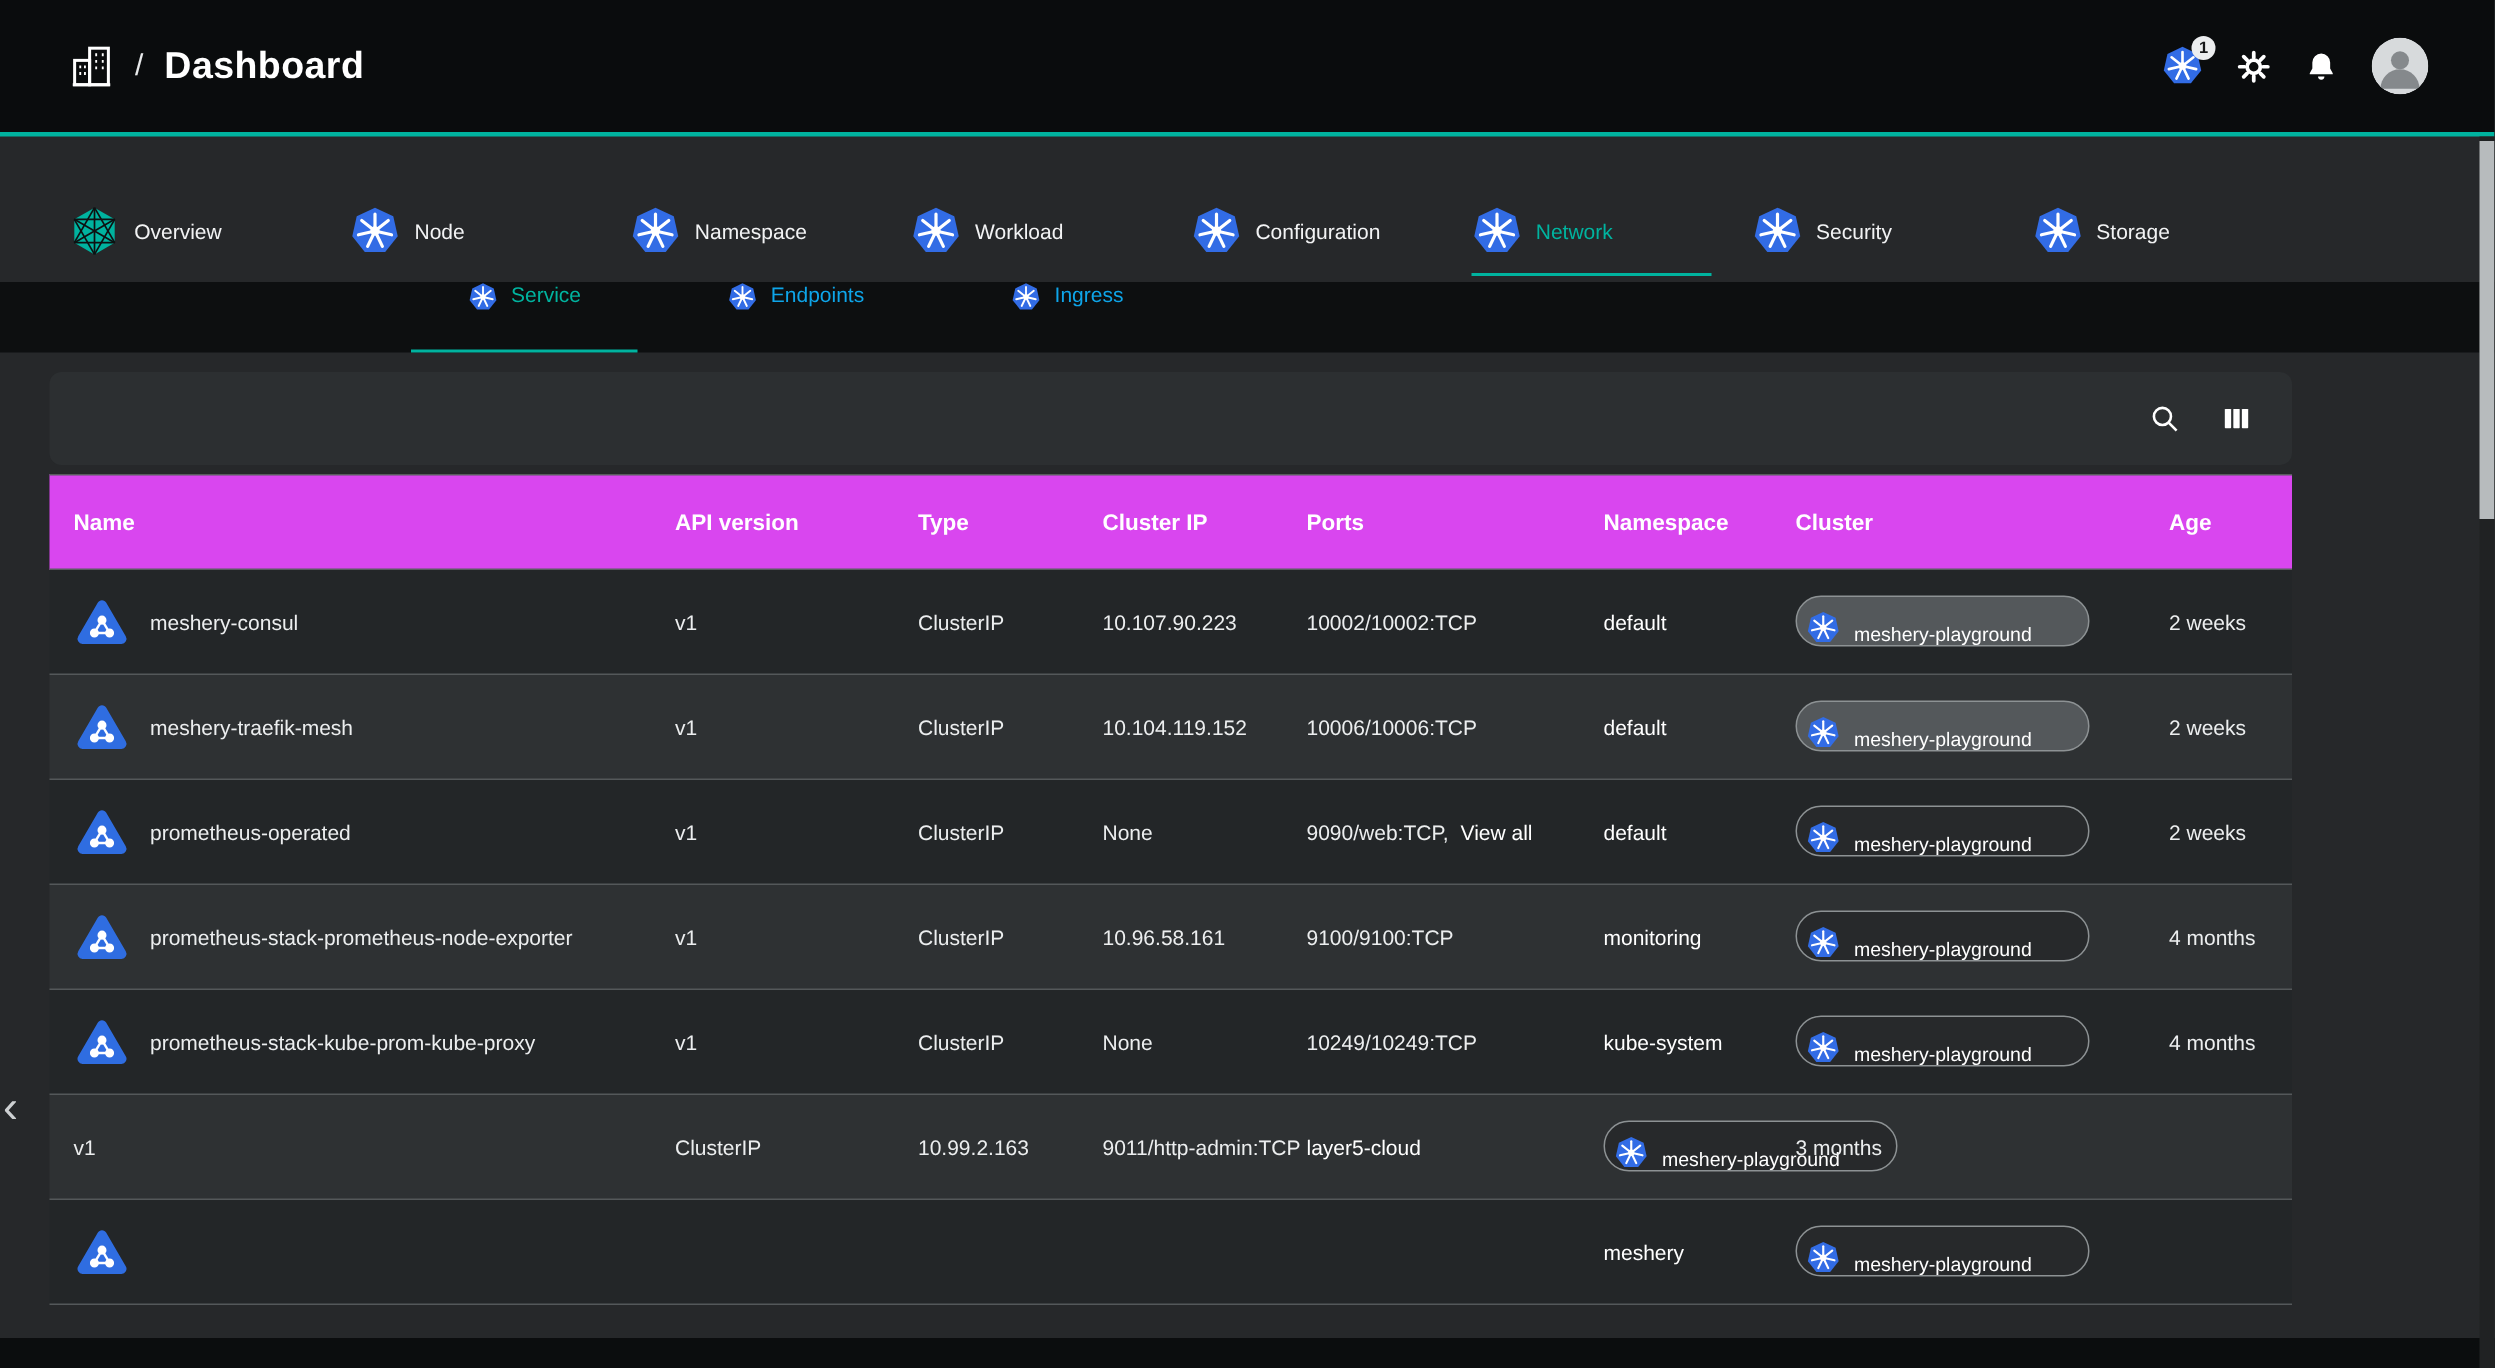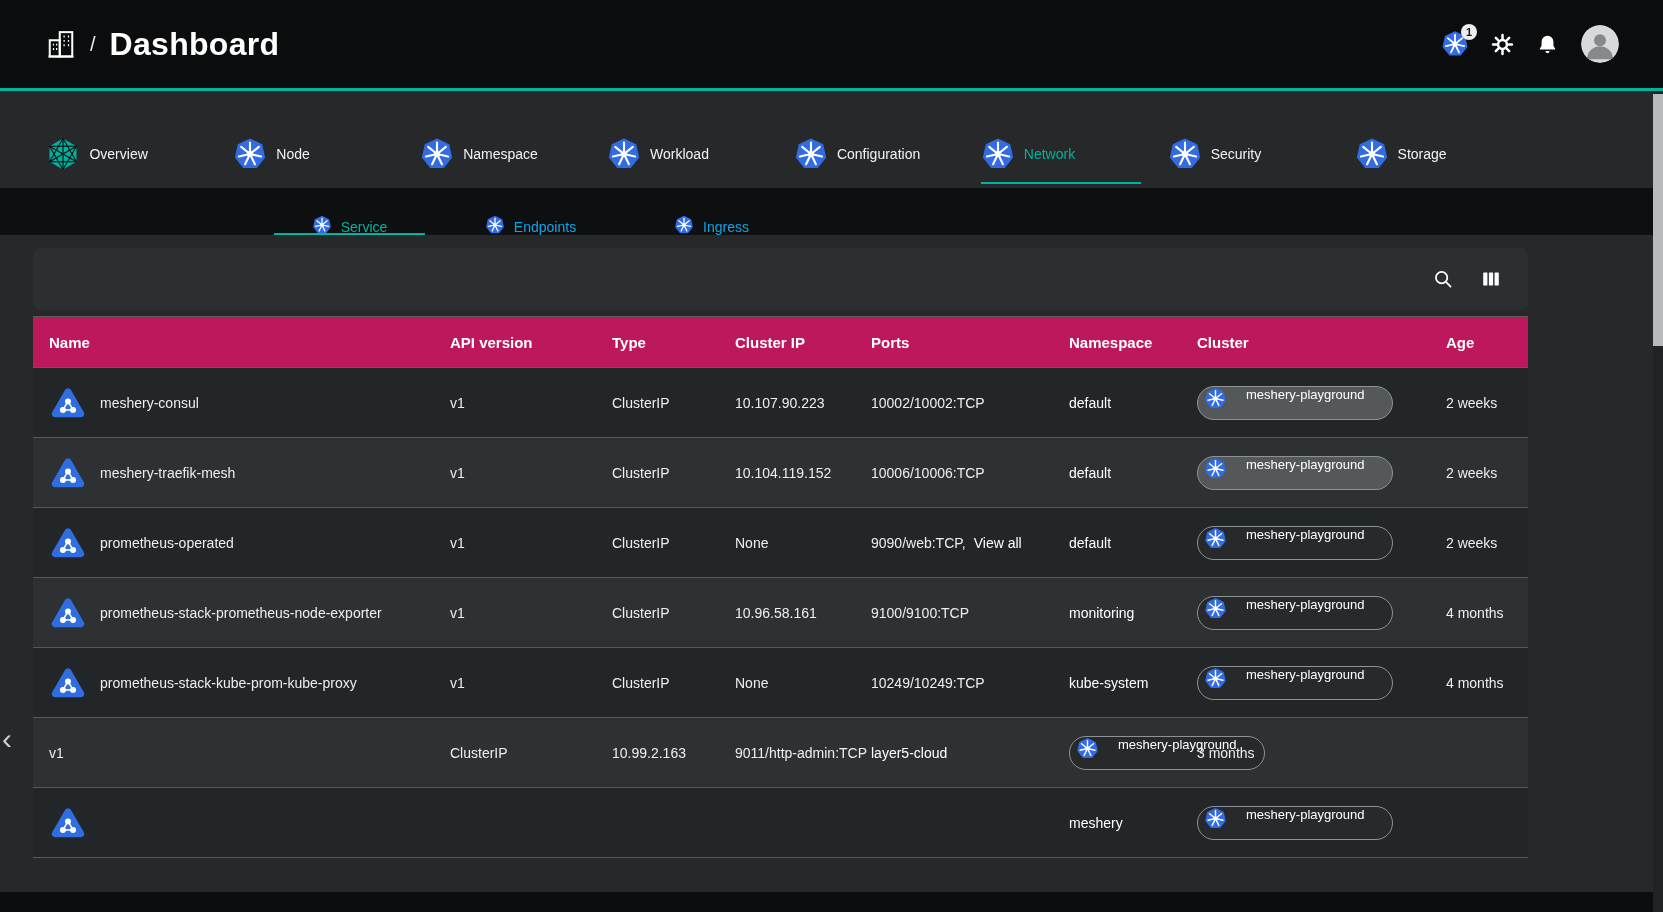--- a/index.html
+++ b/index.html
@@ -5,21 +5,21 @@
   *{box-sizing:border-box;margin:0;padding:0}
   html,body{width:1663px;height:912px;overflow:hidden;background:#26282a;
     font-family:"Liberation Sans",sans-serif;color:#fff;position:relative}
 
   
   .topbar{height:88px;background:#0a0c0d;display:flex;align-items:center;justify-content:space-between;padding:0 44px 0 46px}
   .topbar-left{display:flex;align-items:center;gap:14px}
   .icon-30{width:30px;height:30px;display:inline-block}
   .icon-30 svg{width:100%;height:100%;display:block}
   .crumb-sep{font-size:20px;color:#e8eaeb}
-  .page-title{font-size:32px;font-weight:bold;letter-spacing:.3px}
+  .page-title{font-size:25px;font-weight:bold;letter-spacing:.3px}
   .topbar-right{display:flex;align-items:center;gap:22px}
   .ctx-btn{position:relative;display:inline-block;width:28px;height:28px;cursor:pointer}
   .ctx-btn svg{width:100%;height:100%;display:block}
   .ctx-badge{position:absolute;top:-6px;right:-8px;background:#eceeef;color:#151718;width:16px;height:16px;border-radius:50%;font-size:11px;display:flex;align-items:center;justify-content:center;font-weight:bold}
   .icon-23{width:23px;height:23px;display:inline-block;cursor:pointer}
   .icon-23 svg{width:100%;height:100%;display:block}
   .avatar{width:38px;height:38px;border-radius:50%;overflow:hidden;display:inline-block;cursor:pointer}
   .avatar svg{width:100%;height:100%;display:block}
   .accent-line{height:3px;background:var(--accent,#00B39F)}
 
@@ -31,46 +31,46 @@
   .main-tab-inner{width:160px;display:flex;flex-direction:row;align-items:center;gap:9px;padding-bottom:11px;border-bottom:2px solid transparent}
   .main-tab.active .main-tab-inner{border-bottom-color:var(--accent,#00B39F)}
   .main-tab.active .tab-label{color:var(--accent,#00B39F)}
   .tab-icon{width:34px;height:34px}
   .tab-icon svg{width:100%;height:100%;display:block}
   .tab-label{font-size:14px;color:#f2f3f4}
 
   
   .sub-strip{background:#0d0f10;height:47px;margin-top:4px}
   .sub-tabs{display:flex;height:100%;padding-left:259px}
-  .sub-tab{width:181px;display:flex;align-items:flex-end;justify-content:center;gap:9px;position:relative;cursor:pointer}
+  .sub-tab{width:181px;display:flex;align-items:flex-start;justify-content:center;gap:9px;position:relative;cursor:pointer}
   .sub-icon{width:20px;height:20px}
   .sub-icon svg{width:100%;height:100%;display:block}
   .sub-label{font-size:14px;color:#0ea5e9}
   .sub-tab.active .sub-label{color:var(--accent,#00B39F)}
   .sub-tab.active::after{content:"";position:absolute;left:15px;right:15px;bottom:0;height:2px;background:var(--accent,#00B39F)}
 
   
   .toolbar{margin-top:13px;height:62px;background:#2c2f31;border-radius:8px;display:flex;align-items:center;justify-content:flex-end;gap:26px;padding-right:26px}
   .tool-icon{width:22px;height:22px;cursor:pointer}
   .tool-icon svg{width:100%;height:100%;display:block}
 
   
   .table{margin-top:6px}
   .thead,.tr{display:grid;grid-template-columns:401px 162px 123px 136px 198px 128px 249px 1fr;padding-left:16px;align-items:center}
-  .thead{height:52px;background:#be185d;font-weight:bold;font-size:15px;border-top:1px solid #595d5f;border-bottom:1px solid #595d5f}
+  .thead{height:64px;background:#d946ef;font-weight:bold;font-size:15px;border-top:1px solid #595d5f;border-bottom:1px solid #595d5f}
   .th{cursor:pointer}
   .tr{height:70px;font-size:14px;border-bottom:1px solid #54585a;color:#eceeef}
   .tr:nth-child(odd){background:#232628}
   .tr:nth-child(even){background:#2e3133}
   .name-cell{display:flex;align-items:center;gap:13px}
   .svc-icon{width:38px;height:38px;flex:none}
   .svc-icon svg{width:100%;height:100%;display:block}
   .link{color:#fff;cursor:pointer}
   .ports-cell{display:flex;gap:8px;align-items:center}
-  .chip{width:196px;height:34px;display:inline-flex;align-items:flex-start;gap:19px;padding:0 12px 0 6px;border:1px solid #8d9294;border-radius:17px;background:#27292b;cursor:pointer}
+  .chip{width:196px;height:34px;display:inline-flex;align-items:flex-end;gap:9px;padding:0 12px 0 6px;border:1px solid #8d9294;border-radius:17px;background:#27292b;cursor:pointer}
   .tr:nth-child(-n+2) .chip{background:#54585b}
   .chip-icon{width:23px;height:23px;flex:none}
   .chip-icon svg{width:100%;height:100%;display:block}
   .chip-label{font-size:13px;white-space:nowrap;color:#fff}
 
   
   .drawer-toggle{position:absolute;left:2px;top:724px;font-size:30px;color:#cdd0d2;cursor:pointer;line-height:1}
   .footer-band{position:absolute;left:0;bottom:0;width:100%;height:20px;background:#0b0d0e}
   .scrollbar{position:absolute;top:91px;right:0;bottom:0;width:10px;background:#202223}
   .scroll-thumb{position:absolute;top:3px;left:0;width:10px;height:252px;background:#b7bbbd;cursor:pointer}

